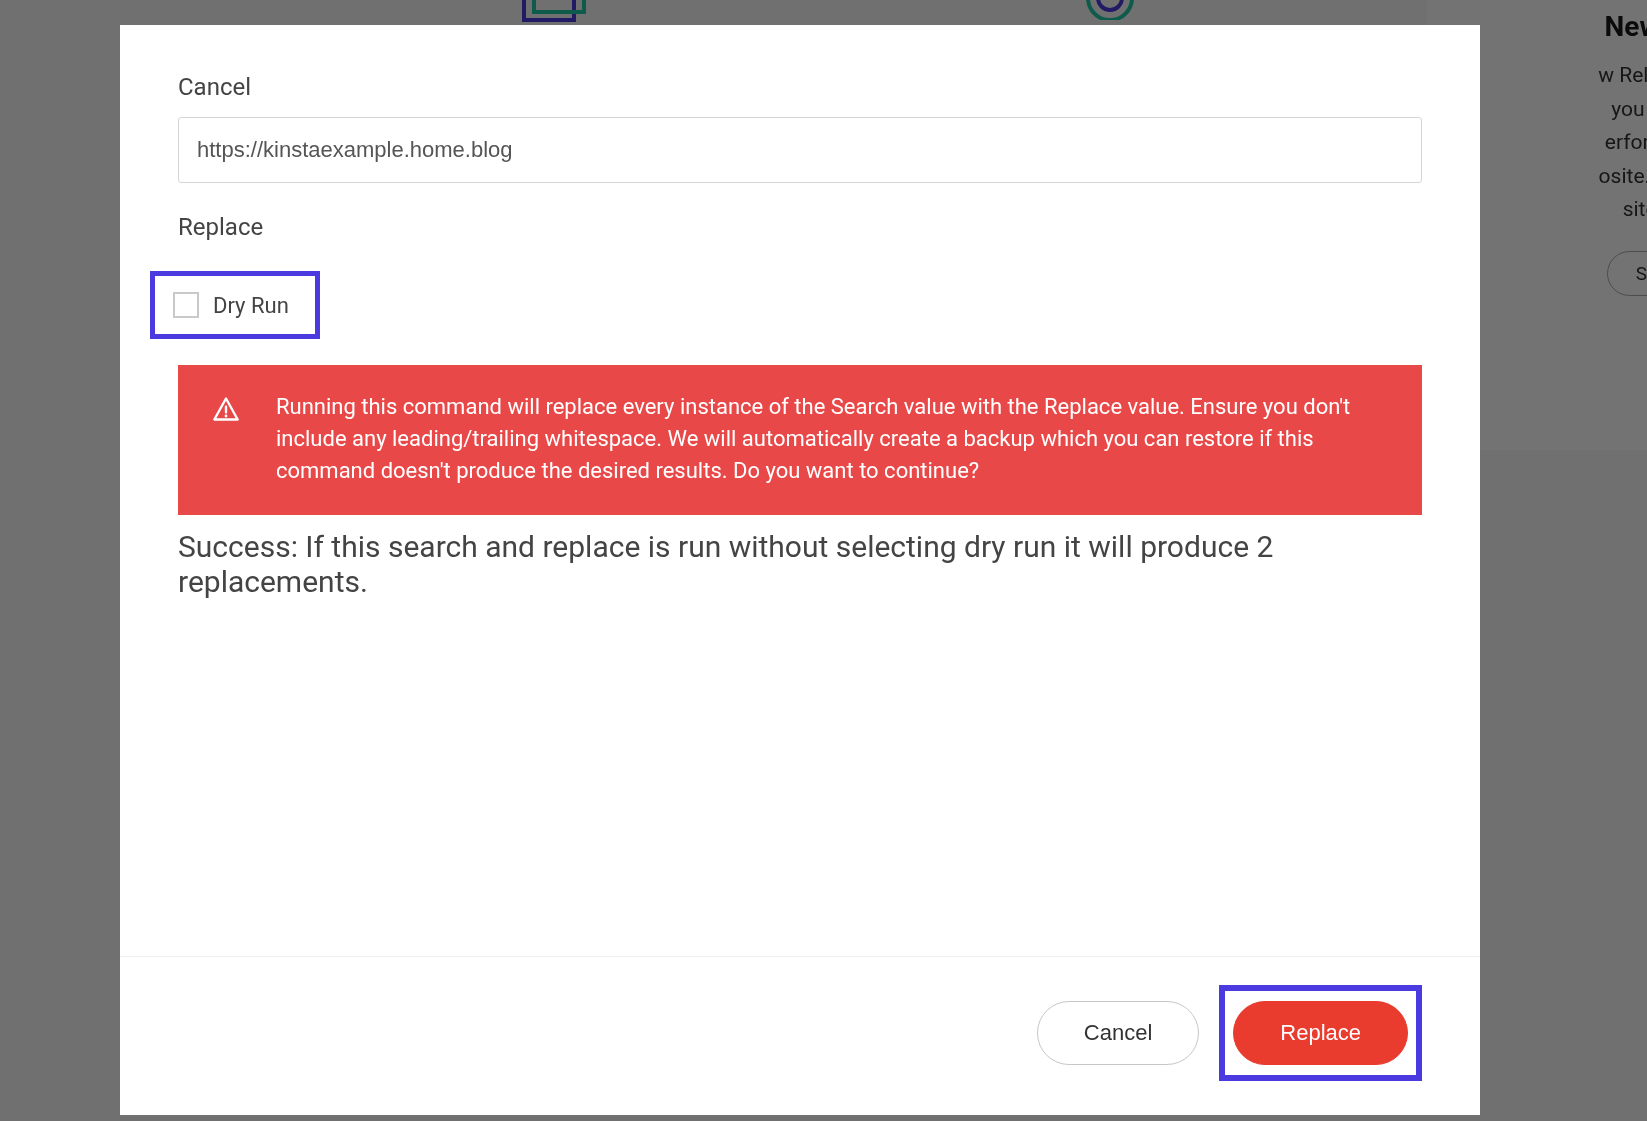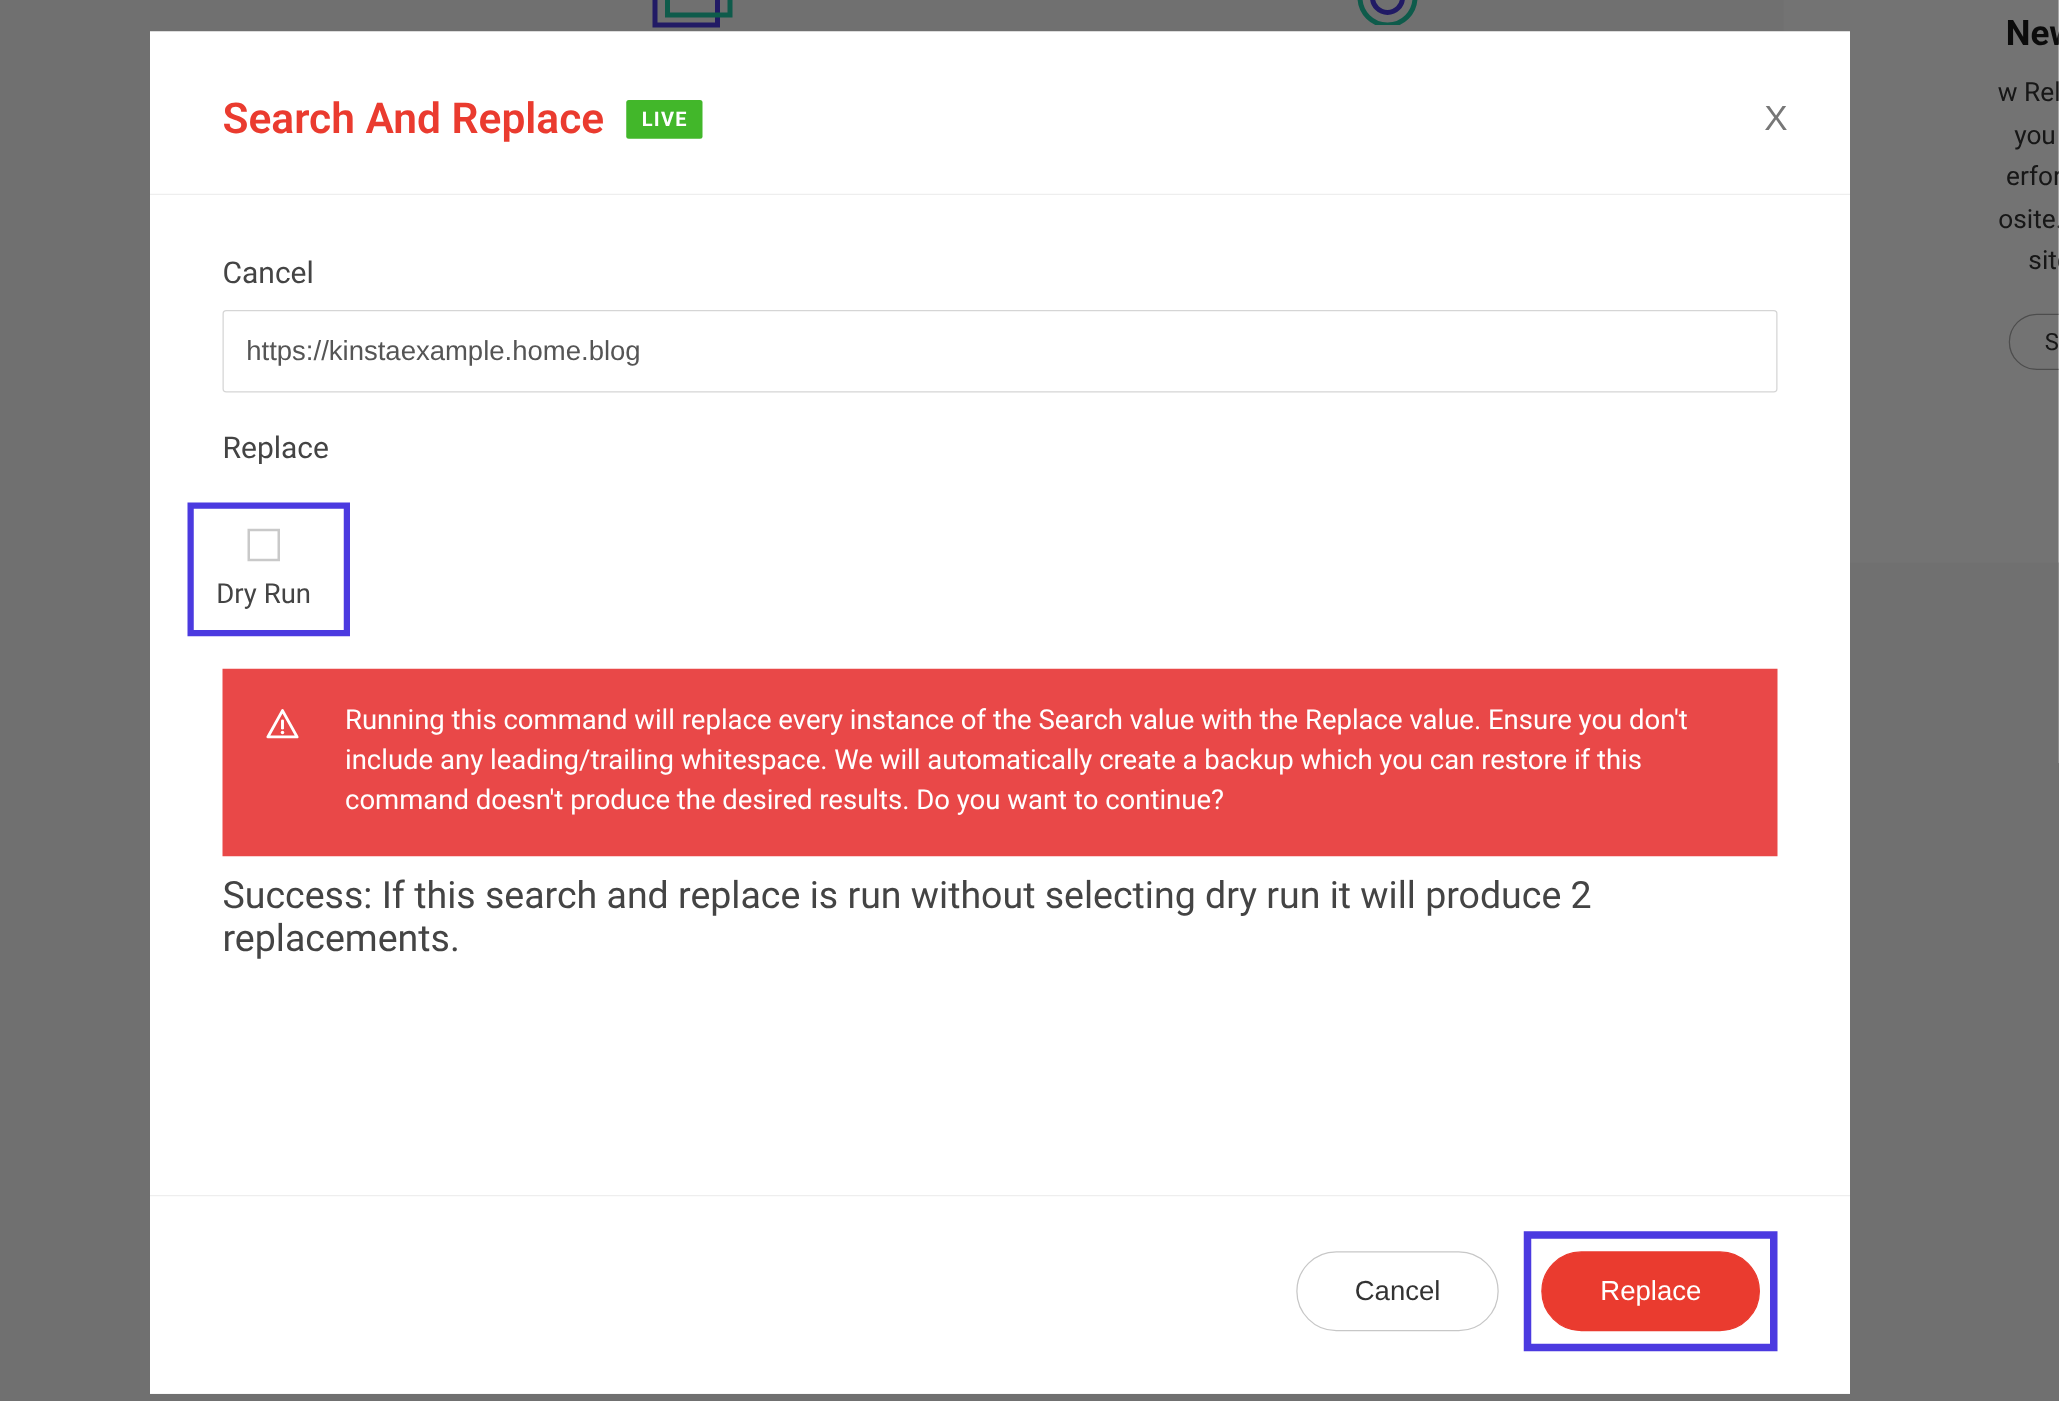--- a/index.html
+++ b/index.html
@@ -125,21 +125,20 @@
     }
 
     .checkbox-row {
       display: inline-flex;
       align-items: center;
       gap: 14px;
       padding: 16px 26px 16px 18px;
       border: 5px solid #4b3ae0;
       margin-left: -28px;
       margin-bottom: 18px;
-      flex-direction: column;
     }
     .checkbox-box {
       width: 26px;
       height: 26px;
       border: 2px solid #c9c9c9;
       background: #fff;
     }
     .checkbox-label {
       font-size: 22px;
       color: #444;
@@ -238,27 +237,20 @@
     </div>
     <span class="bg-card-button">Start M</span>
   </div>
 
 </div>
 
 <div class="overlay"></div>
 
 <div class="modal">
 
-  <div class="modal-header">
-    <div class="modal-title">Search And Replace</div>
-    <div class="env-badge">LIVE</div>
-    <button class="close-btn">
-      <span>X</span>
-    </button>
-  </div>
 
   <div class="modal-body">
 
     <div class="field-group">
       <label class="field-label">Cancel</label>
       <input class="text-input" type="text" value="https://kinstaexample.home.blog" style="">
     </div>
 
     <div class="field-group">
       <label class="field-label">Replace</label>

